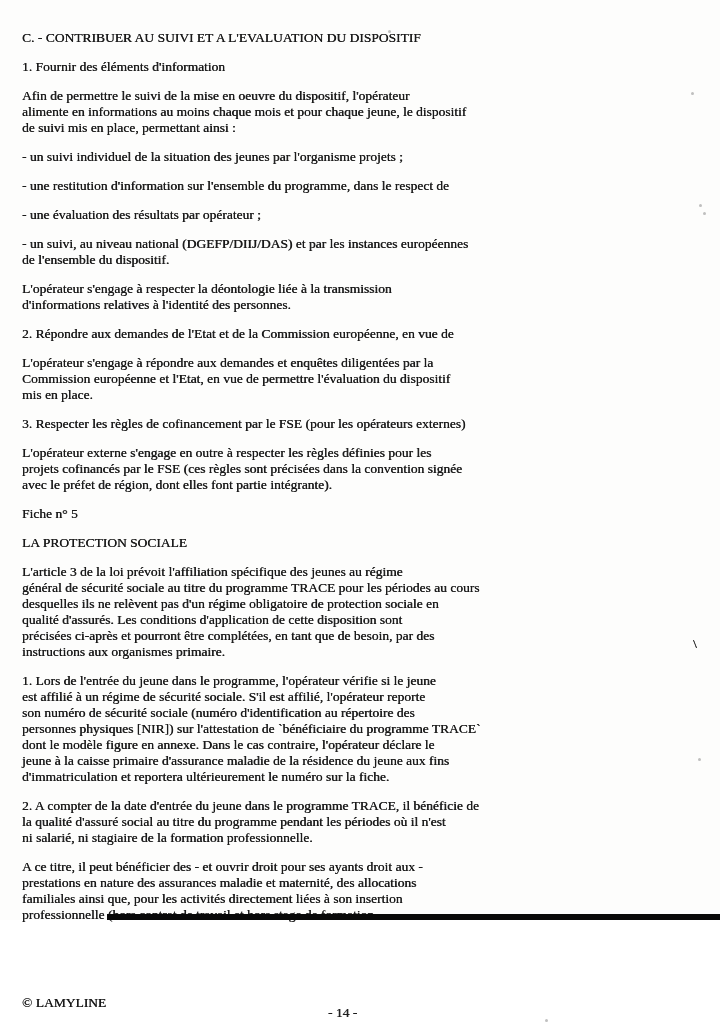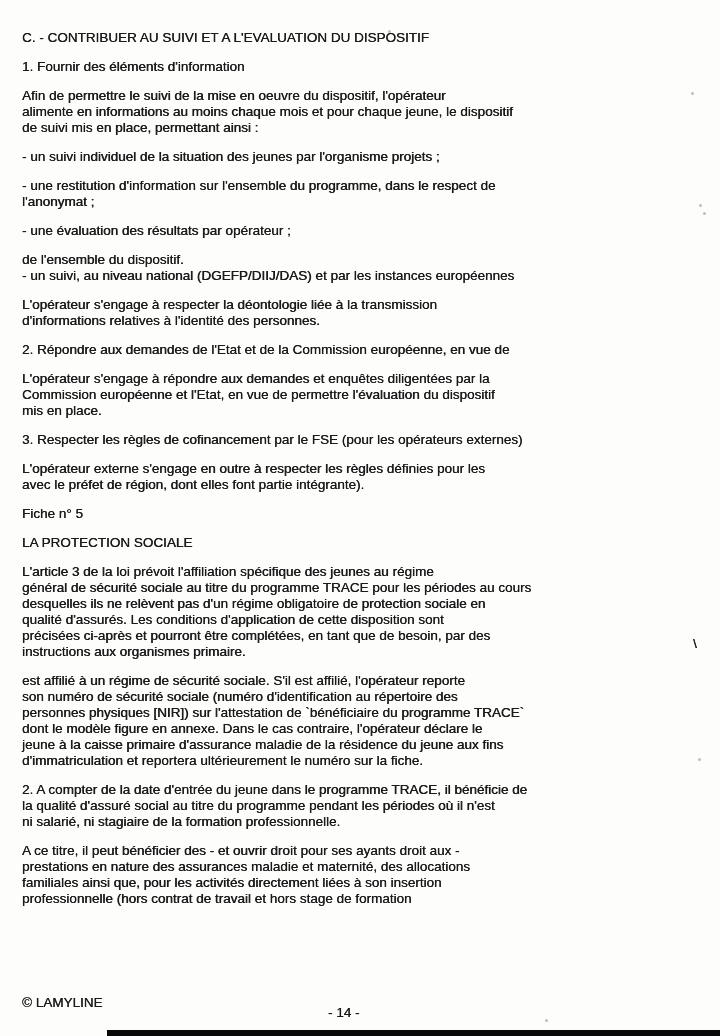--- a/index.html
+++ b/index.html
@@ -1,22 +1,22 @@
 <!DOCTYPE html>
 <html><head>
 <meta charset="utf-8">
 <style>
   html, body { margin:0; padding:0; }
   body {
     width:720px; height:1036px; overflow:hidden; background:#ffffff;
   }
   .page {
-    position:relative; width:720px; height:1036px;
+    position:relative; width:720px; height:920px;
     background:#fdfdfc;
-    font-family:Liberation Sans, sans-serif;
+    font-family:Liberation Serif, serif;
     font-size:13.5px; line-height:16px; color:#1b1b1b;
     text-shadow:0.35px 0 0 currentColor;
   }
   .doc { position:absolute; top:30px; left:22px; width:692px; }
   .para { margin:0 0 13px 0; }
   .line { white-space:pre; }
   .footer { position:absolute; top:995px; left:22px; width:690px; height:16px; }
   .pagenum { position:absolute; left:306px; top:10px; white-space:pre; }
   .artifact-backslash { position:absolute; left:693px; top:636px; }
   .scan-bar {
@@ -43,63 +43,64 @@
       <div class="para">
         <div class="line">Afin de permettre le suivi de la mise en oeuvre du dispositif, l'opérateur</div>
         <div class="line">alimente en informations au moins chaque mois et pour chaque jeune, le dispositif</div>
         <div class="line">de suivi mis en place, permettant ainsi :</div>
       </div>
       <div class="para">
         <div class="line">- un suivi individuel de la situation des jeunes par l'organisme projets ;</div>
       </div>
       <div class="para">
         <div class="line">- une restitution d'information sur l'ensemble du programme, dans le respect de</div>
-        <div class="line">l'anonymat ;</div>
       </div>
       <div class="para">
         <div class="line">- une évaluation des résultats par opérateur ;</div>
       </div>
       <div class="para">
+        <div class="line">- un suivi, au niveau national (DGEFP/DIIJ/DAS) et par les instances européennes</div>
         <div class="line">de l'ensemble du dispositif.</div>
-        <div class="line">- un suivi, au niveau national (DGEFP/DIIJ/DAS) et par les instances européennes</div>
       </div>
       <div class="para">
         <div class="line">L'opérateur s'engage à respecter la déontologie liée à la transmission</div>
         <div class="line">d'informations relatives à l'identité des personnes.</div>
       </div>
       <div class="para">
         <div class="line">2. Répondre aux demandes de l'Etat et de la Commission européenne, en vue de</div>
       </div>
       <div class="para">
         <div class="line">L'opérateur s'engage à répondre aux demandes et enquêtes diligentées par la</div>
         <div class="line">Commission européenne et l'Etat, en vue de permettre l'évaluation du dispositif</div>
         <div class="line">mis en place.</div>
       </div>
       <div class="para">
         <div class="line">3. Respecter les règles de cofinancement par le FSE (pour les opérateurs externes)</div>
       </div>
       <div class="para">
         <div class="line">L'opérateur externe s'engage en outre à respecter les règles définies pour les</div>
+        <div class="line">projets cofinancés par le FSE (ces règles sont précisées dans la convention signée</div>
         <div class="line">avec le préfet de région, dont elles font partie intégrante).</div>
       </div>
       <div class="para">
         <div class="line">Fiche n° 5</div>
       </div>
       <div class="para">
         <div class="line">LA PROTECTION SOCIALE</div>
       </div>
       <div class="para">
         <div class="line">L'article 3 de la loi prévoit l'affiliation spécifique des jeunes au régime</div>
         <div class="line">général de sécurité sociale au titre du programme TRACE pour les périodes au cours</div>
         <div class="line">desquelles ils ne relèvent pas d'un régime obligatoire de protection sociale en</div>
         <div class="line">qualité d'assurés. Les conditions d'application de cette disposition sont</div>
         <div class="line">précisées ci-après et pourront être complétées, en tant que de besoin, par des</div>
         <div class="line">instructions aux organismes primaire.</div>
       </div>
       <div class="para">
+        <div class="line">1. Lors de l'entrée du jeune dans le programme, l'opérateur vérifie si le jeune</div>
         <div class="line">est affilié à un régime de sécurité sociale. S'il est affilié, l'opérateur reporte</div>
         <div class="line">son numéro de sécurité sociale (numéro d'identification au répertoire des</div>
         <div class="line">personnes physiques [NIR]) sur l'attestation de `bénéficiaire du programme TRACE`</div>
         <div class="line">dont le modèle figure en annexe. Dans le cas contraire, l'opérateur déclare le</div>
         <div class="line">jeune à la caisse primaire d'assurance maladie de la résidence du jeune aux fins</div>
         <div class="line">d'immatriculation et reportera ultérieurement le numéro sur la fiche.</div>
       </div>
       <div class="para">
         <div class="line">2. A compter de la date d'entrée du jeune dans le programme TRACE, il bénéficie de</div>
         <div class="line">la qualité d'assuré social au titre du programme pendant les périodes où il n'est</div>

